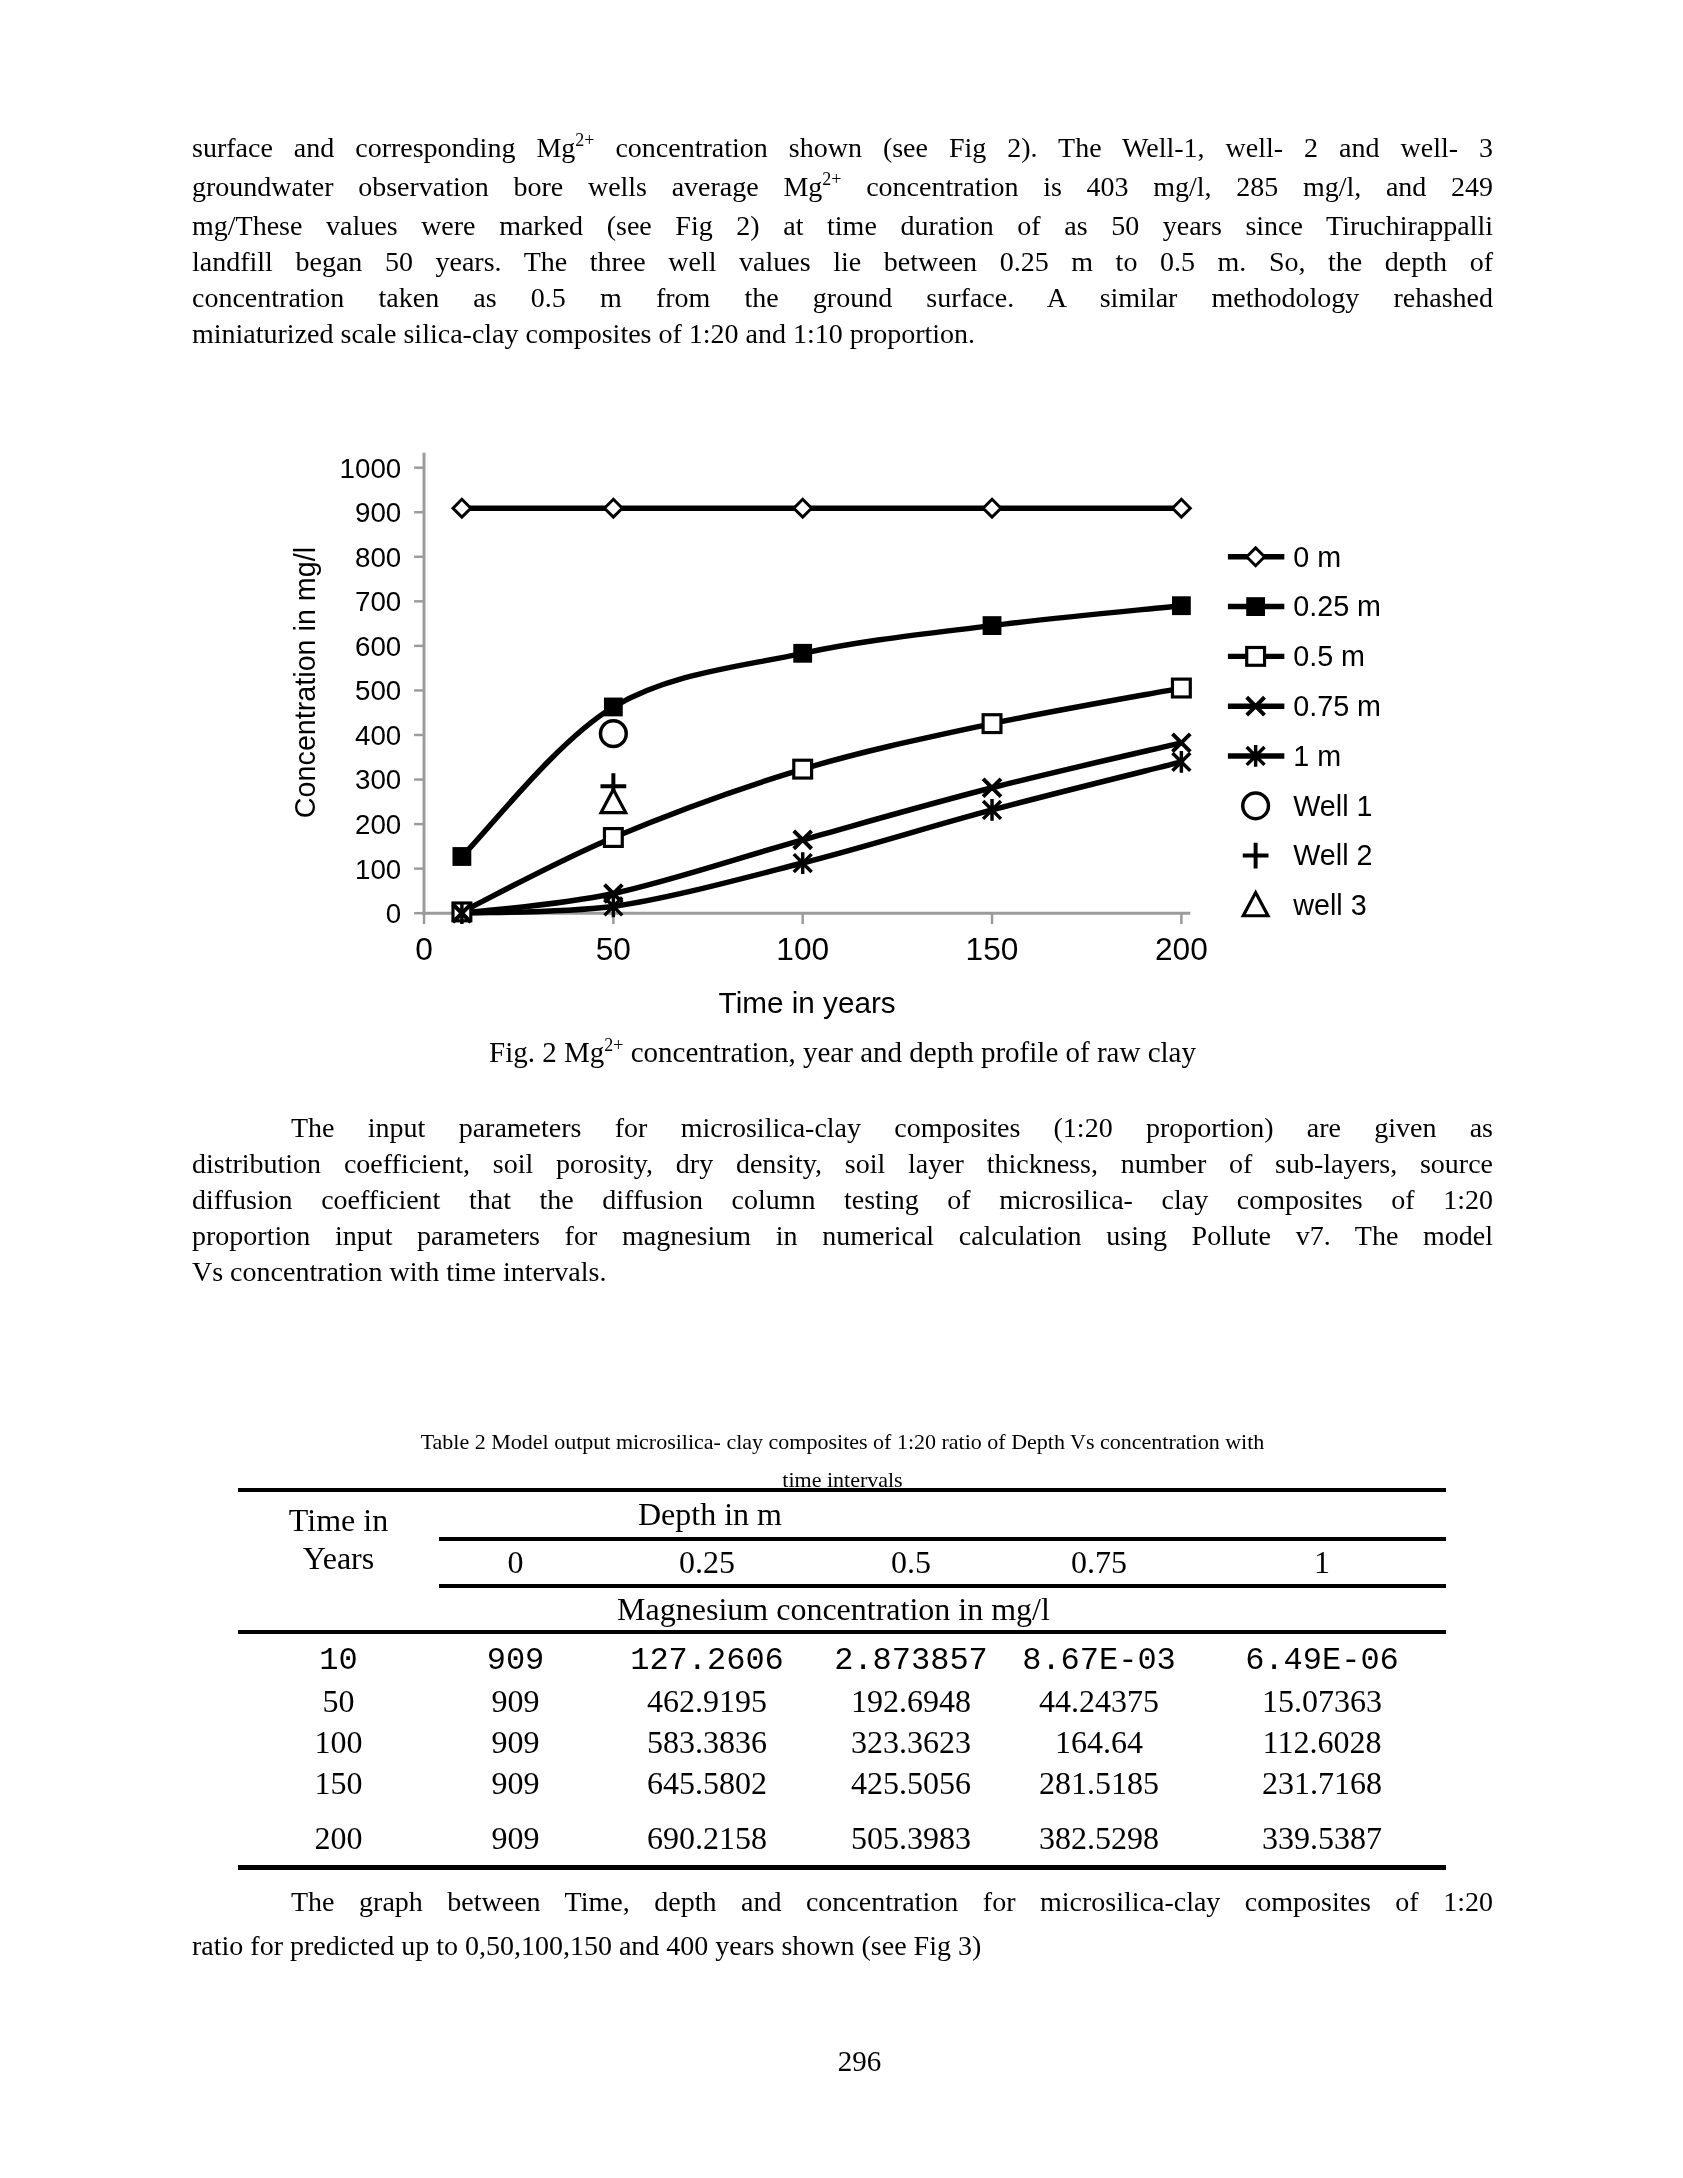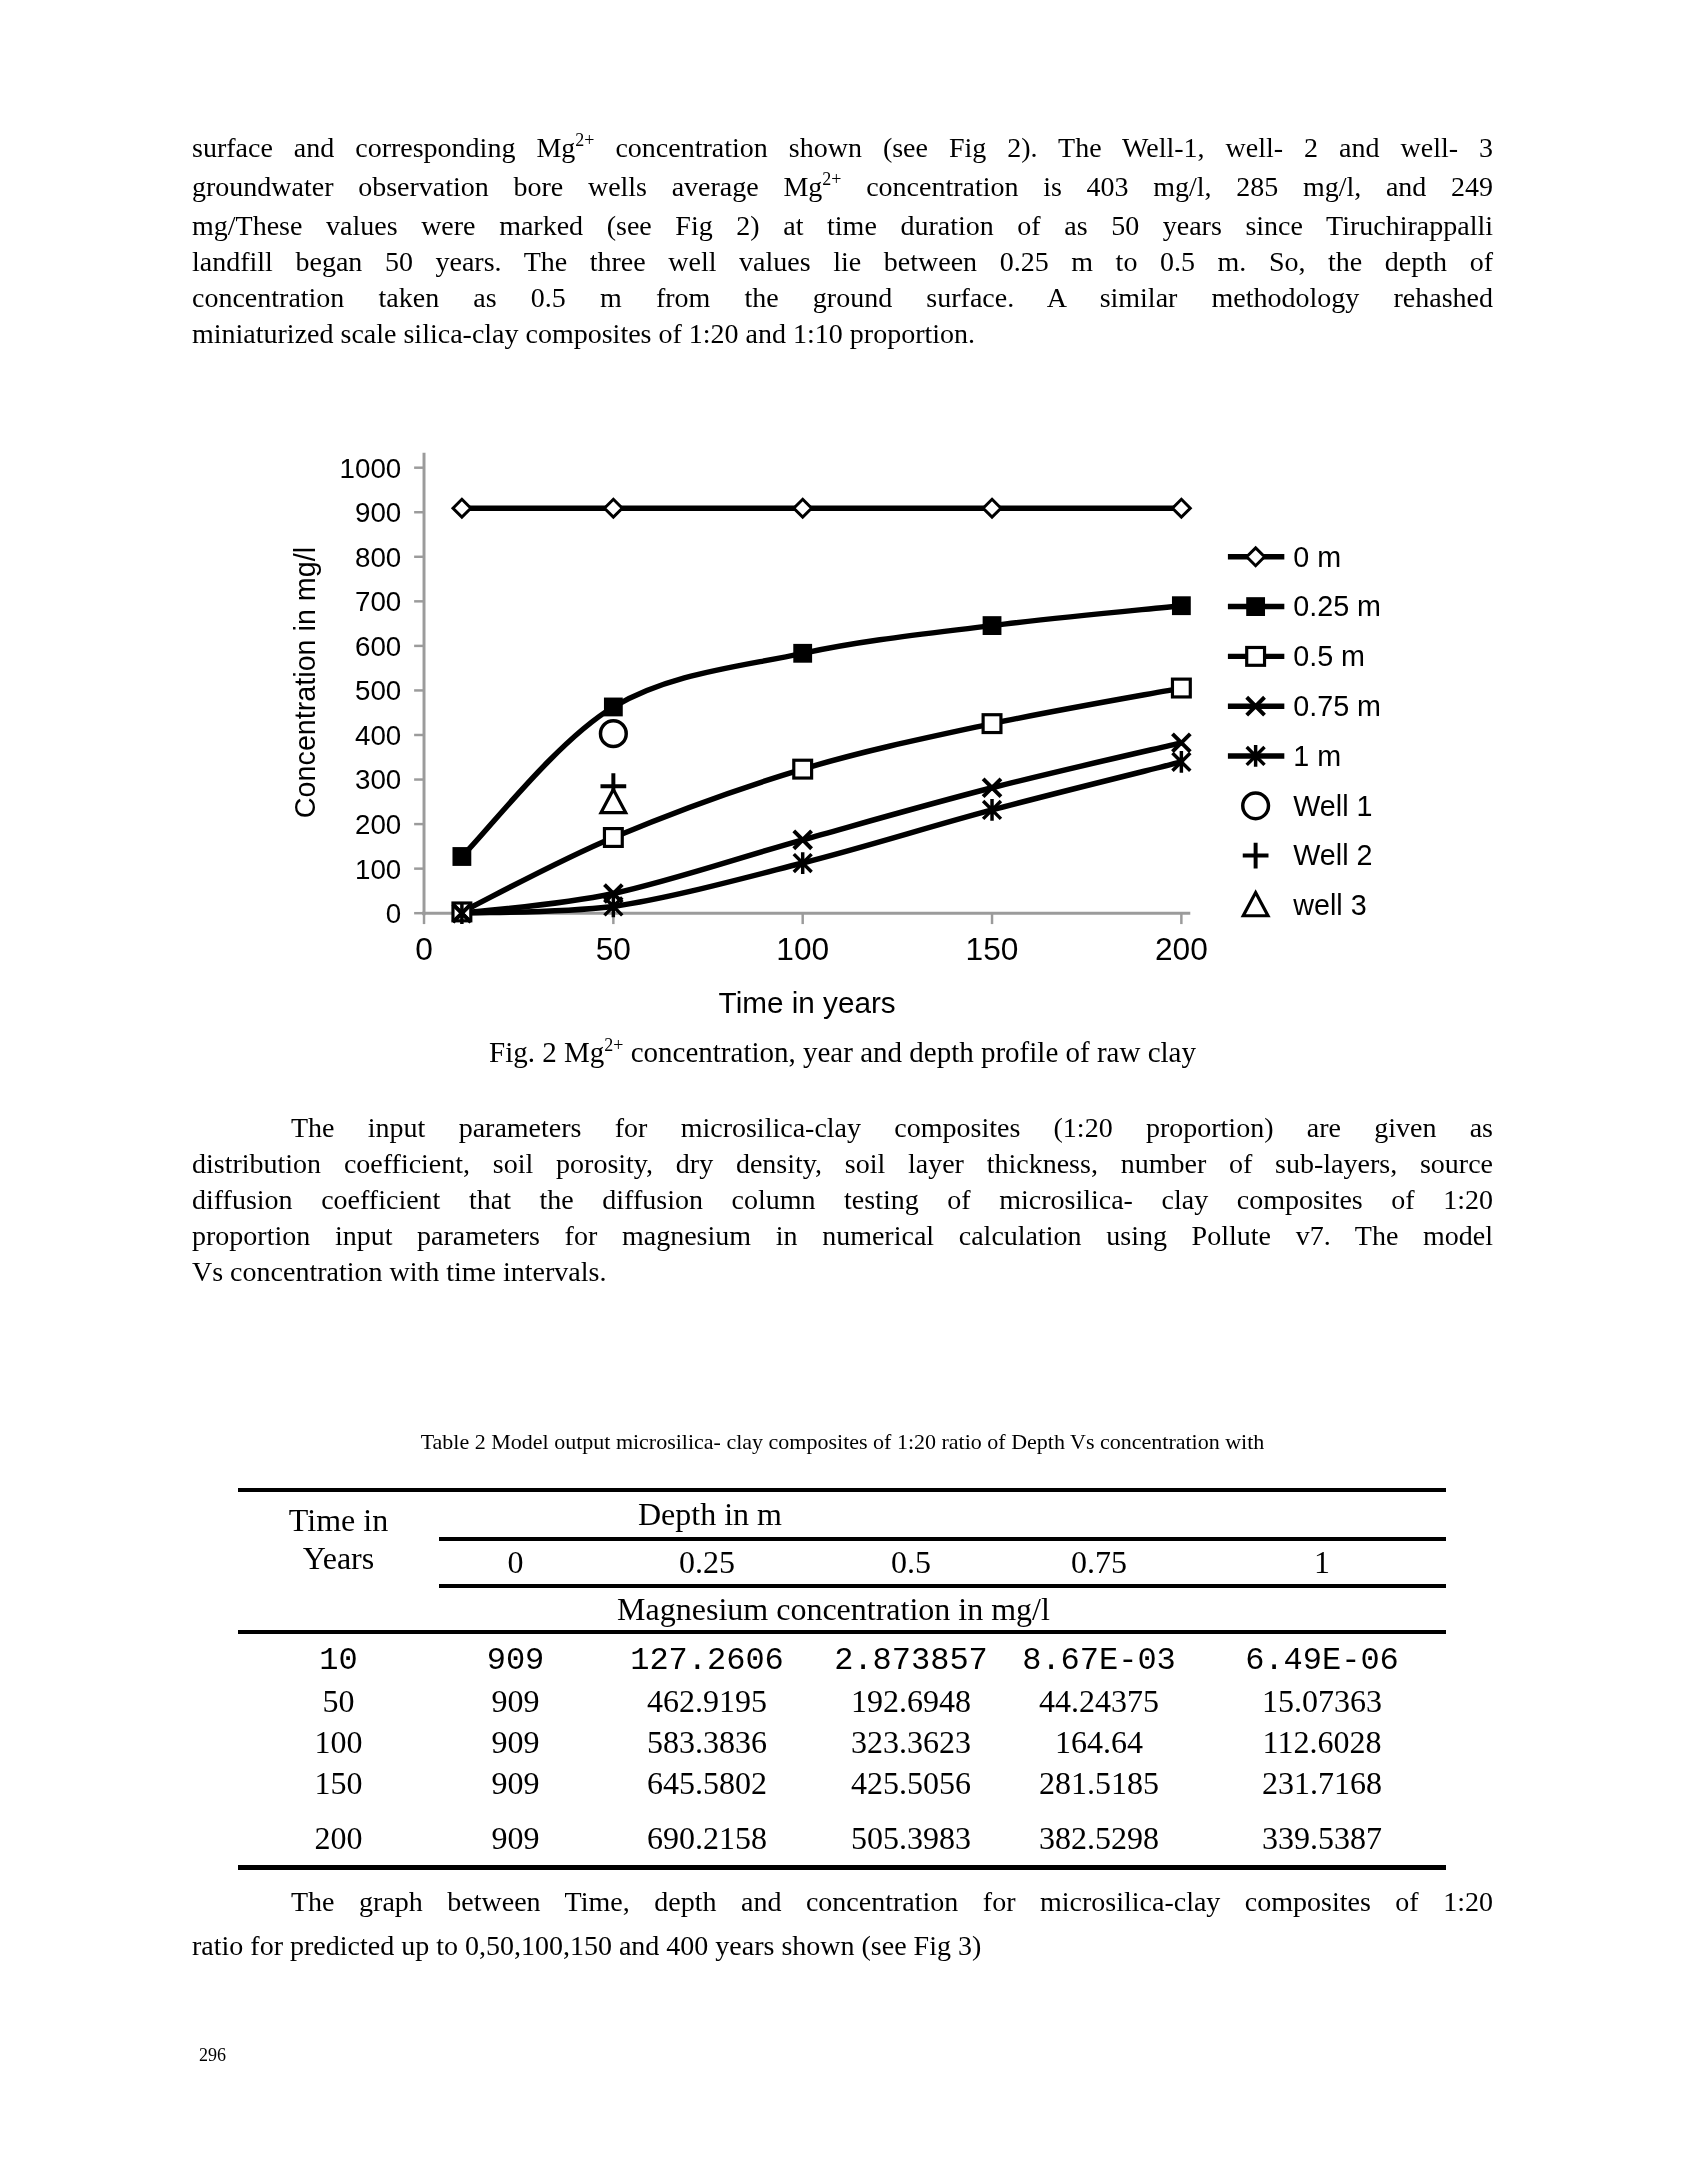--- a/index.html
+++ b/index.html
@@ -25,21 +25,21 @@
   .c-time{height:87px;}
   .c-time div{line-height:38px;}
   .c-depth{height:45px;border-bottom:4px solid #000;padding-right:465px;}
   .c-dv{height:43px;border-bottom:4px solid #000;}
   .c-unit-left,.c-unit{height:42px;border-bottom:4px solid #000;}
   .c-unit{padding-right:218px;}
   tbody td{height:41px;}
   tbody tr:first-child td{padding-top:6px;font-family:Liberation Mono, monospace;}
   tbody tr:last-child td{height:53px;vertical-align:bottom;padding-bottom:8px;border-bottom:5px solid #000;}
   #para3{left:192px;top:1880px;}
-  #pageno{left:199px;top:2045px;width:1299px;font-size:18px;}
+  #pageno{left:210px;top:2045px;width:1299px;text-align:center;font-size:29px;}
 </style>
 </head>
 <body>
 
 <div class="abs para" id="para1">
     <div class="jl"><span>surface and corresponding Mg</span><span class="sp">2+</span><span> concentration shown (see Fig 2). The Well-1, well- 2 and well- 3</span></div>
     <div class="jl"><span>groundwater observation bore wells average Mg</span><span class="sp">2+</span><span> concentration is 403 mg/l, 285 mg/l, and 249</span></div>
     <div class="jl"><span>mg/These values were marked (see Fig 2) at time duration of as 50 years since Tiruchirappalli</span></div>
     <div class="jl"><span>landfill began 50 years. The three well values lie between 0.25 m to 0.5 m. So, the depth of</span></div>
     <div class="jl"><span>concentration taken as 0.5 m from the ground surface. A similar methodology rehashed</span></div>
@@ -164,20 +164,21 @@
 <div class="abs para" id="para2">
     <div class="jl indent"><span>The input parameters for microsilica-clay composites (1:20 proportion) are given as</span></div>
     <div class="jl"><span>distribution coefficient, soil porosity, dry density, soil layer thickness, number of sub-layers, source</span></div>
     <div class="jl"><span>diffusion coefficient that the diffusion column testing of microsilica- clay composites of 1:20</span></div>
     <div class="jl"><span>proportion input parameters for magnesium in numerical calculation using Pollute v7. The model</span></div>
     <div class="jl last"><span>Vs concentration with time intervals.</span></div>
   </div>
 
 <div class="abs" id="tbl-title">
   <div>Table 2 Model output microsilica- clay composites of 1:20 ratio of Depth Vs concentration with</div>
+  <div>time intervals</div>
 </div>
 
 <div class="abs" id="tbl">
   <table>
     <colgroup>
       <col style="width:201px">
         <col style="width:153px">
         <col style="width:230px">
       <col style="width:178px">
         <col style="width:198px">

